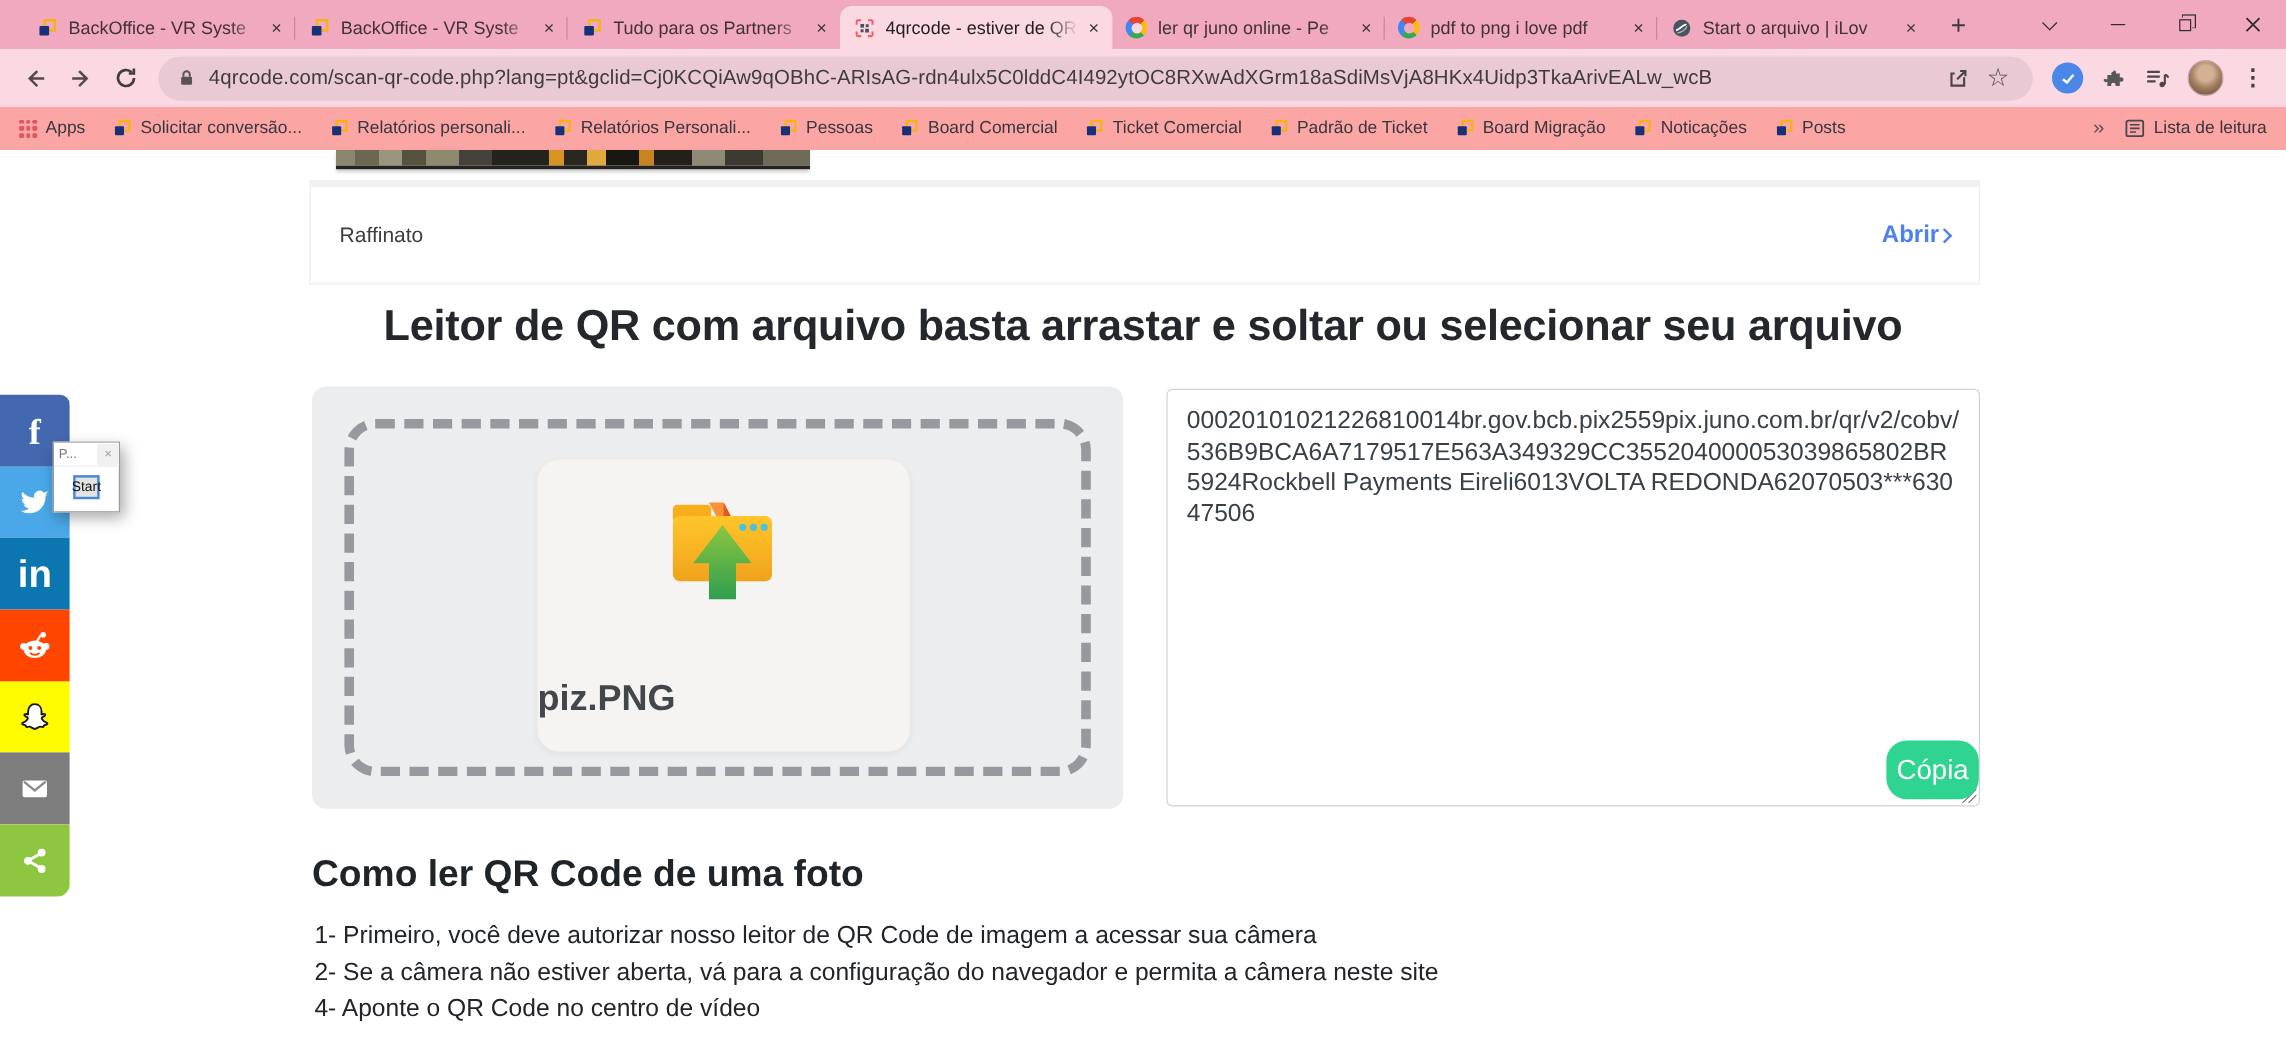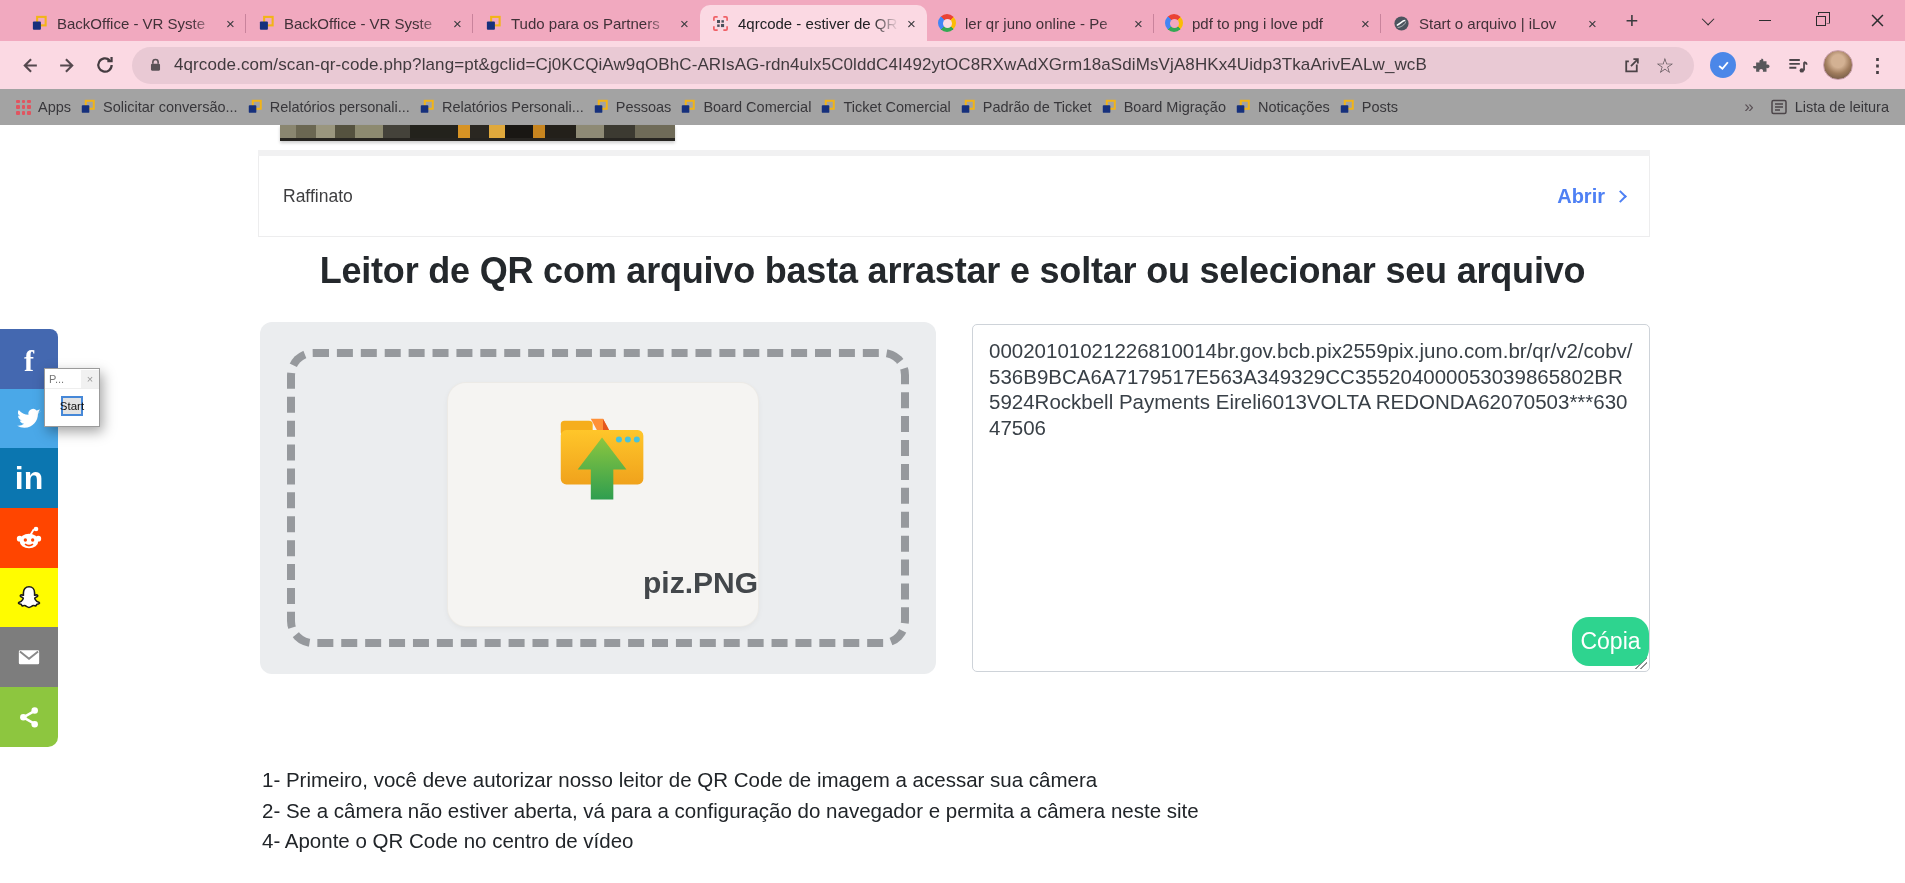--- a/index.html
+++ b/index.html
@@ -38,54 +38,54 @@
   .url-text { flex:1; min-width:0; font-size:17px; color:#413a3e; white-space:nowrap; overflow:hidden; letter-spacing:0.1px; }
   .pill-ic { width:34px; height:34px; display:flex; align-items:center; justify-content:center; flex:0 0 auto; }
   .tbright { display:flex; align-items:center; gap:15px; padding:0 6px 0 8px; flex:0 0 auto; }
   .star-glyph { font-size:21px; color:#4d464a; line-height:1; }
   .kebab { font-size:19px; color:#453e42; font-weight:700; letter-spacing:0; }
   .avatar { width:30px; height:30px; border-radius:50%;
             background:radial-gradient(circle at 50% 36%, #d3b193 0 28%, #a07c5d 55%, #5c483a 100%);
             border:1px solid #caa0ae; }
   .chk-circle { width:26px; height:26px; border-radius:50%; background:#4b87e8; display:flex; align-items:center; justify-content:center; }
 
-  .bookmarks { position:absolute; left:0; top:89px; width:1905px; height:36px; background:#a3a3a3;
-               display:flex; align-items:center; padding:0 16px 0 16px; gap:9px; }
+  .bookmarks { position:absolute; left:0; top:89px; width:1905px; height:36px; background:#fca5a5;
+               display:flex; align-items:center; padding:0 16px 0 16px; gap:23px; }
   .bm { display:flex; align-items:center; gap:7px; white-space:nowrap; font-size:14.5px; color:#38373b; flex:0 0 auto; }
   .bm-right { margin-left:auto; display:flex; align-items:center; gap:16px; }
   .apps-grid { width:15px; height:15px; display:grid; grid-template-columns:repeat(3,1fr); gap:2px; }
   .apps-grid i { background:#e05560; border-radius:1px; }
   .overflow-ch { font-size:17px; color:#5a5156; }
 
   
   .page { position:absolute; left:0; top:125px; width:1905px; height:758px; background:#fff; color:#212529; }
 
   .photo-strip { position:absolute; left:280px; top:0; width:395px; height:16px;
     background:linear-gradient(90deg,#8a8670 0 4%,#6b6752 4% 9%,#9a967e 9% 14%,#55523f 14% 19%,#8d8a70 19% 26%,
       #44423a 26% 33%,#23221c 33% 45%,#d79324 45% 48%,#2a2721 48% 53%,#e0a93c 53% 57%,#191713 57% 64%,
       #c8851f 64% 67%,#23201a 67% 75%,#8e8a75 75% 82%,#3c3a31 82% 90%,#6f6b58 90% 100%);
     border-bottom:3px solid #262420; box-shadow:0 2px 3px rgba(0,0,0,.2); }
 
   .gray-band { position:absolute; left:258px; top:25px; width:1392px; height:6px; background:#f1f1f2; }
   .raff-card { position:absolute; left:258px; top:31px; width:1392px; height:81px; background:#fff;
                border:1px solid #ededee; border-top:none; display:flex; align-items:center; padding:0 24px; }
   .raff-title { font-size:17.5px; color:#3e3e40; }
-  .abrir { margin-left:auto; display:flex; align-items:center; gap:11px; color:#4e80f4; font-weight:600; font-size:20px; }
+  .abrir { margin-left:auto; display:flex; align-items:center; color:#4e80f4; font-weight:600; font-size:20px; }
   .chev-r { width:9px; height:9px; border-right:2.4px solid #4e80f4; border-top:2.4px solid #4e80f4;
             transform:rotate(45deg); margin-top:1px; }
 
   .heading { position:absolute; left:0; top:125px; width:1905px; text-align:center;
              font-size:36px; font-weight:700; color:#24282c; letter-spacing:-0.2px; }
 
   .dropzone { position:absolute; left:260px; top:197px; width:676px; height:352px; background:#ebedef; border-radius:12px; }
   .dashed { position:absolute; inset:27px; border:8px dashed #96999d; border-radius:26px; }
   .filecard { position:absolute; left:188px; top:61px; width:310px; height:243px; background:#f5f4f2; border-radius:18px;
               box-shadow:0 0 0 1px #eceae6, 0 2px 6px rgba(0,0,0,.06); }
   .filecard svg { position:absolute; left:50%; top:28px; transform:translateX(-50%); }
-  .filename { position:absolute; left:0; right:0; bottom:26px; text-align:right;
+  .filename { position:absolute; left:0; right:0; bottom:26px; text-align:left;
               font-size:30px; font-weight:700; color:#43474b; }
 
   .resultwrap { position:absolute; left:972px; top:199px; width:678px; height:348px; }
   .resultbox { width:678px; height:348px; border:1px solid #ced3d9; border-radius:5px; background:#fff;
                padding:13px 16px; font-family:"Liberation Sans",sans-serif; font-size:20.5px; line-height:25.5px;
                color:#394047; word-break:break-all; white-space:pre-wrap; resize:none; overflow:hidden; outline:none; }
   .resultwrap::after { content:""; position:absolute; right:3px; bottom:3px; width:12px; height:12px;
       background:linear-gradient(135deg, transparent 0 48%, #8f8f8f 48% 56%, transparent 56% 70%, #8f8f8f 70% 78%, transparent 78%); }
   .copybtn { position:absolute; left:1572px; top:492px; width:77px; height:49px; border:none; border-radius:17px;
              background:#2ed48f; color:#fff; font-size:23px; font-family:"Liberation Sans",sans-serif;
@@ -418,20 +418,21 @@
       </svg>
       <div class="filename">piz.PNG</div>
     </div>
   </div>
 
   <div class="resultwrap">
     <textarea class="resultbox" readonly="" style="">00020101021226810014br.gov.bcb.pix2559pix.juno.com.br/qr/v2/cobv/536B9BCA6A7179517E563A349329CC355204000053039865802BR5924Rockbell Payments Eireli6013VOLTA REDONDA62070503***63047506</textarea>
   </div>
   <button class="copybtn">Cópia</button>
 
+  <h2 class="how-title">Como ler QR Code de uma foto</h2>
   <div class="steps">
     <div>1- Primeiro, você deve autorizar nosso leitor de QR Code de imagem a acessar sua câmera</div>
     <div>2- Se a câmera não estiver aberta, vá para a configuração do navegador e permita a câmera neste site</div>
     <div>4- Aponte o QR Code no centro de vídeo</div>
   </div>
 
   <div class="socialbar">
     <div class="tile t-fb">
       <span class="fb-f">f</span>
     </div>

